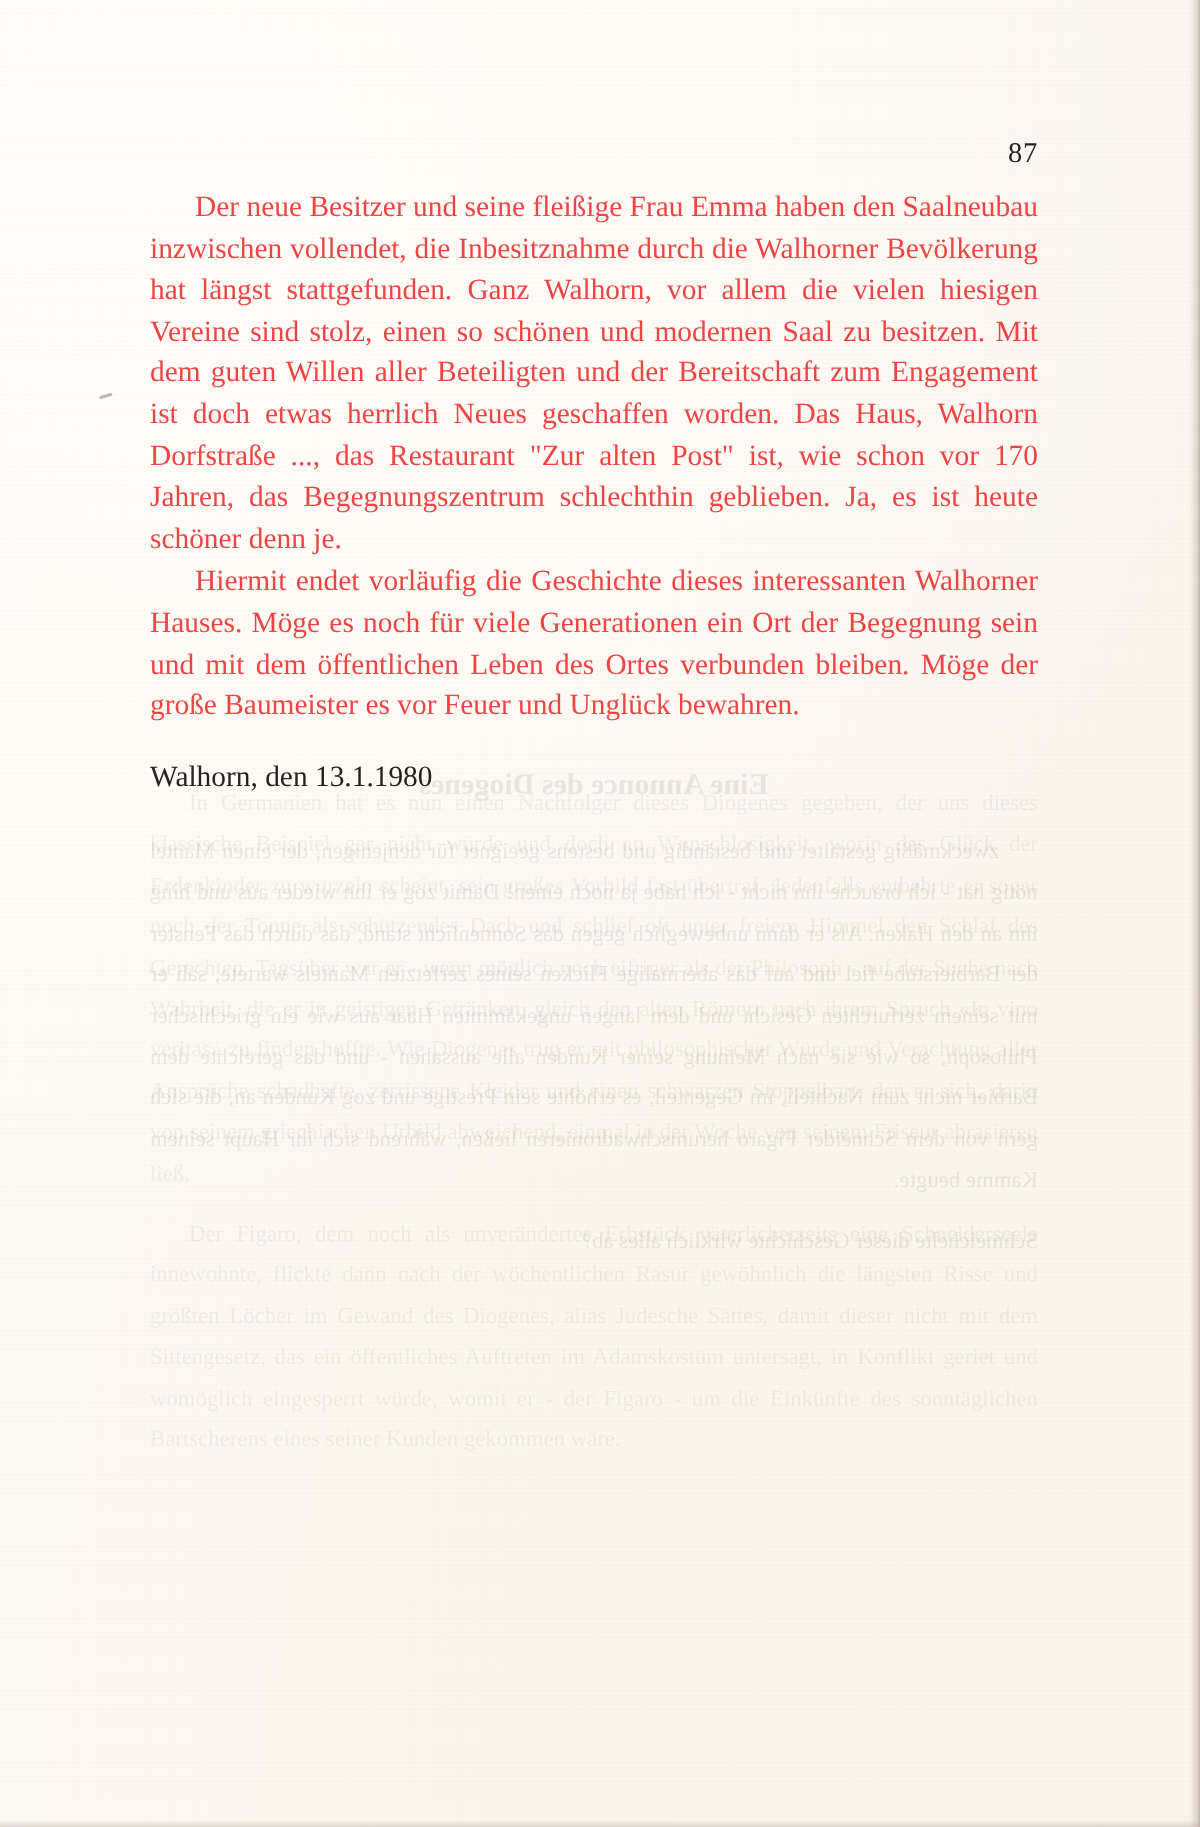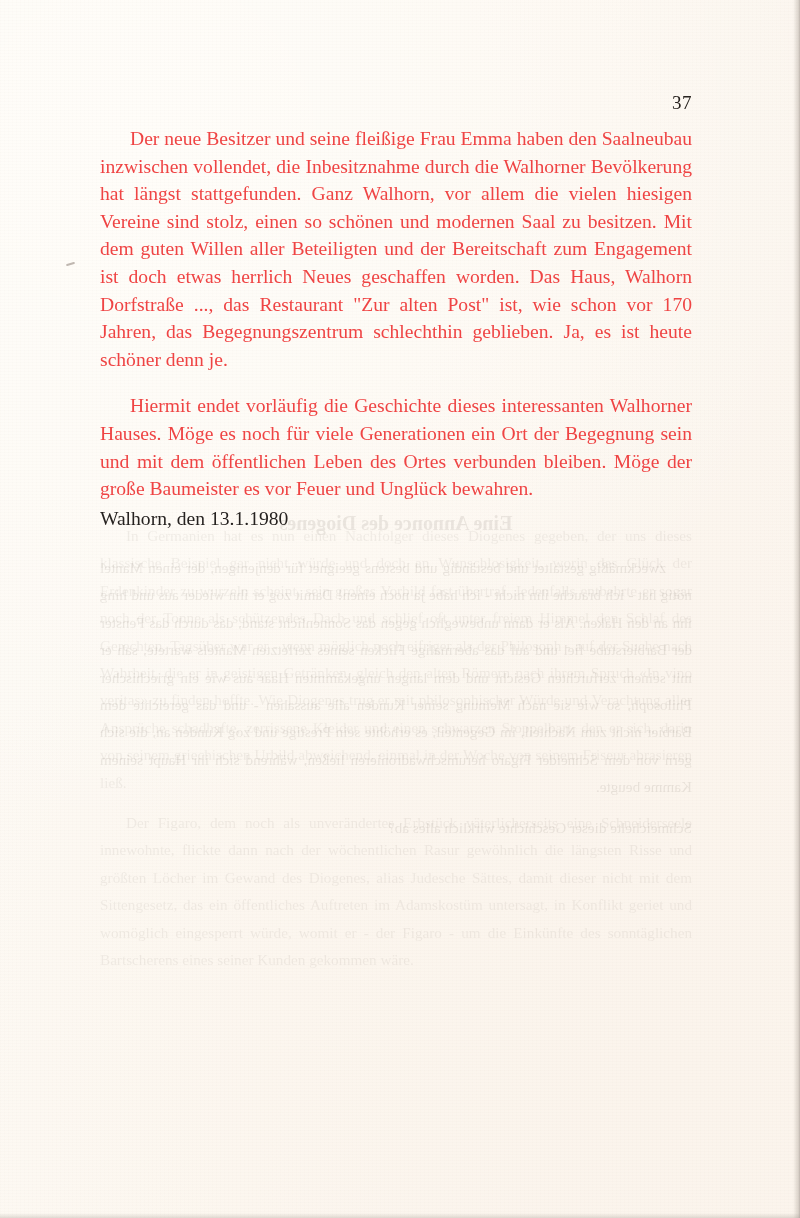--- a/index.html
+++ b/index.html
@@ -69,21 +69,21 @@
     letter-spacing:.5px;
   }
 
   #body-text{
     position:absolute;top:125px;left:100px;width:592px;
     font-size:19.6px;line-height:27.6px;
     text-align:justify;text-justify:inter-word;
     color:#ef4444;
   }
   #body-text p{margin:0;text-indent:30px;}
-  #body-text p + p{margin-top:19px;}
+  #body-text p + p{margin-top:1px;}
 
   #signature{
     position:absolute;top:505px;left:100px;width:592px;
     text-align:left;font-size:19.6px;line-height:27.6px;
     color:#262220;
   }
 
   
   #margin-mark{
     position:absolute;left:66px;top:263px;
@@ -104,21 +104,21 @@
 
 <div class="ghost" id="ghost-direct">
   <p>In Germanien hat es nun einen Nachfolger dieses Diogenes gegeben, der uns dieses klassische Beispiel gar nicht würde und doch an Wunschlosigkeit, worin das Glück der Erdenkinder zu wurzeln scheint, sein großes Vorbild fast übertraf. Jedenfalls entbehrte er sogar noch der Tonne als schützendes Dach und schlief oft unter freiem Himmel den Schlaf des Gerechten. Tagsüber war er - wenn möglich noch eifriger als der Philosoph - auf der Suche nach Wahrheit, die er in geistigen Getränken, gleich den alten Römern nach ihrem Spruch «In vino veritas» zu finden hoffte. Wie Diogenes trug er mit philosophischer Würde und Verachtung aller Ansprüche schadhafte, zerrissene Kleider und einen schwarzen Stoppelbart, den er sich, darin von seinem griechischen Urbild abweichend, einmal in der Woche von seinem Friseur abrasieren ließ.</p>
   <p>Der Figaro, dem noch als unverändertes Erbstück väterlicherseits eine Schneiderseele innewohnte, flickte dann nach der wöchentlichen Rasur gewöhnlich die längsten Risse und größten Löcher im Gewand des Diogenes, alias Judesche Sättes, damit dieser nicht mit dem Sittengesetz, das ein öffentliches Auftreten im Adamskostüm untersagt, in Konflikt geriet und womöglich eingesperrt würde, womit er - der Figaro - um die Einkünfte des sonntäglichen Bartscherens eines seiner Kunden gekommen wäre.</p>
 </div>
 
 <div id="grain"></div>
 
 <div id="content">
 
-  <div id="folio">37</div>
+  <div id="folio">87</div>
 
   <div id="margin-mark"></div>
 
   <div id="body-text">
     <p>Der neue Besitzer und seine fleißige Frau Emma haben den Saalneubau inzwischen vollendet, die Inbesitznahme durch die Walhorner Bevölkerung hat längst stattgefunden. Ganz Walhorn, vor allem die vielen hiesigen Vereine sind stolz, einen so schönen und modernen Saal zu besitzen. Mit dem guten Willen aller Beteiligten und der Bereitschaft zum Engagement ist doch etwas herrlich Neues geschaffen worden. Das Haus, Walhorn Dorfstraße ..., das Restaurant "Zur alten Post" ist, wie schon vor 170 Jahren, das Begegnungszentrum schlechthin geblieben. Ja, es ist heute schöner denn je.</p>
     <p>Hiermit endet vorläufig die Geschichte dieses interessanten Walhorner Hauses. Möge es noch für viele Generationen ein Ort der Begegnung sein und mit dem öffentlichen Leben des Ortes verbunden bleiben. Möge der große Baumeister es vor Feuer und Unglück bewahren.</p>
   </div>
 
   <div id="signature">Walhorn, den 13.1.1980</div>
 

